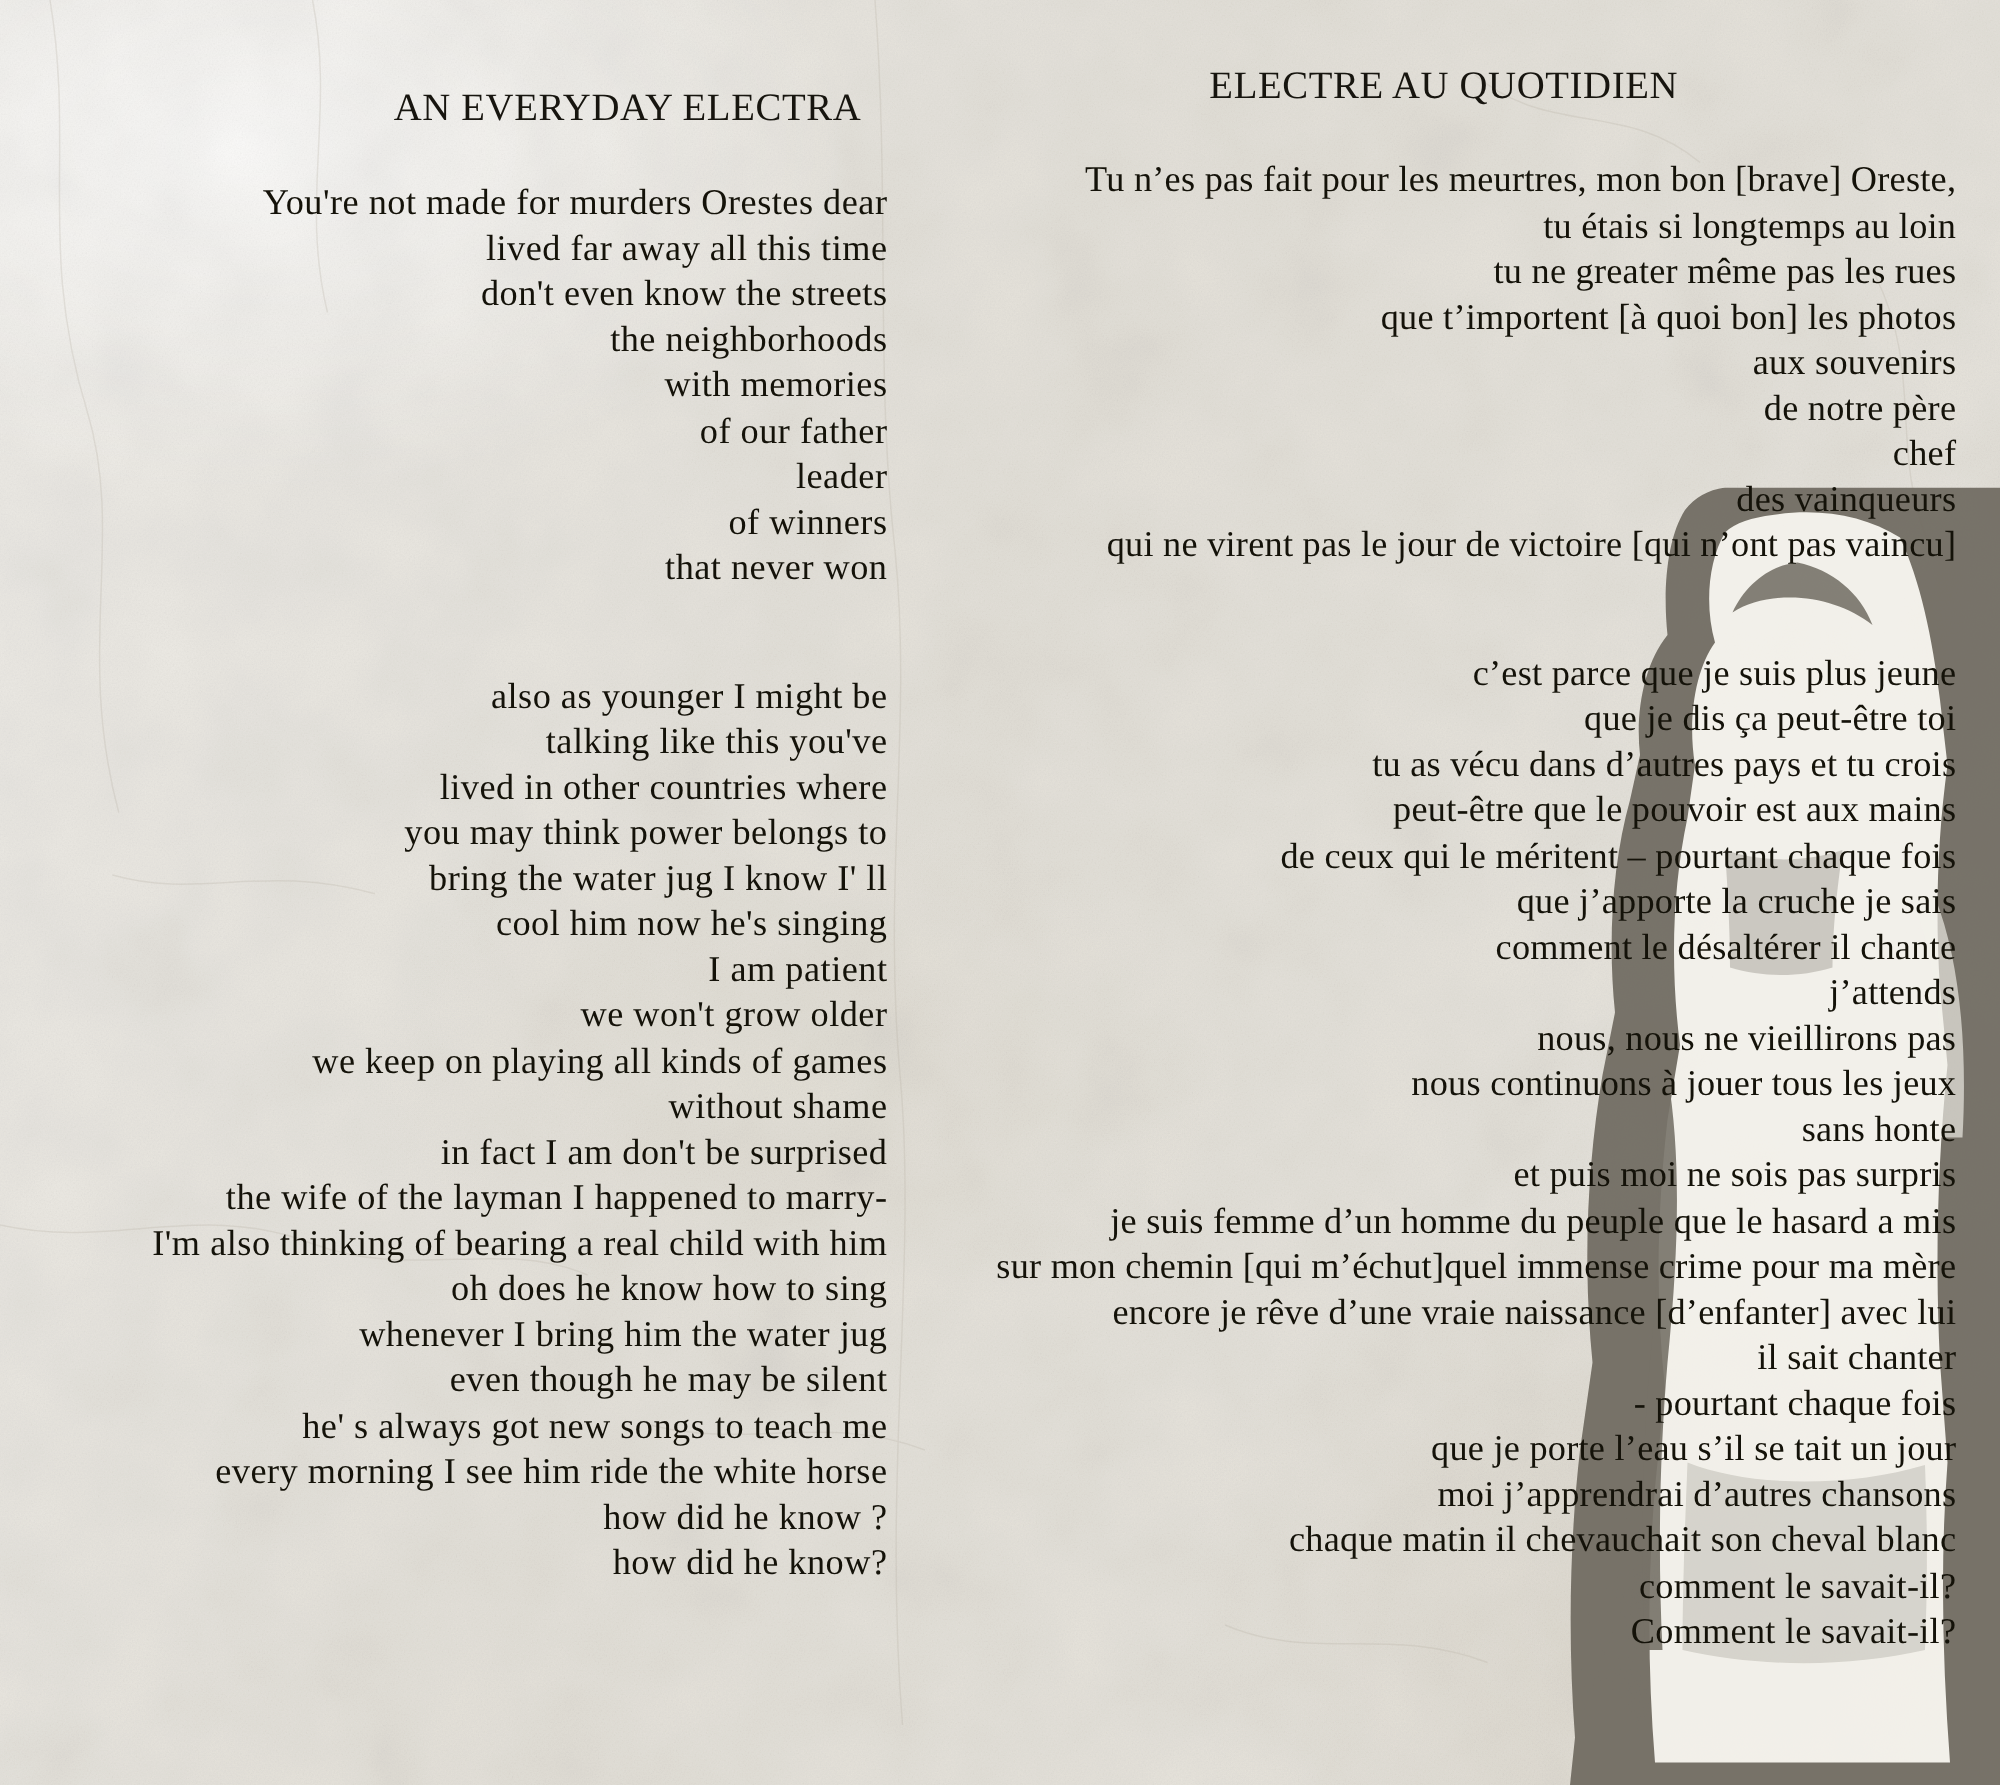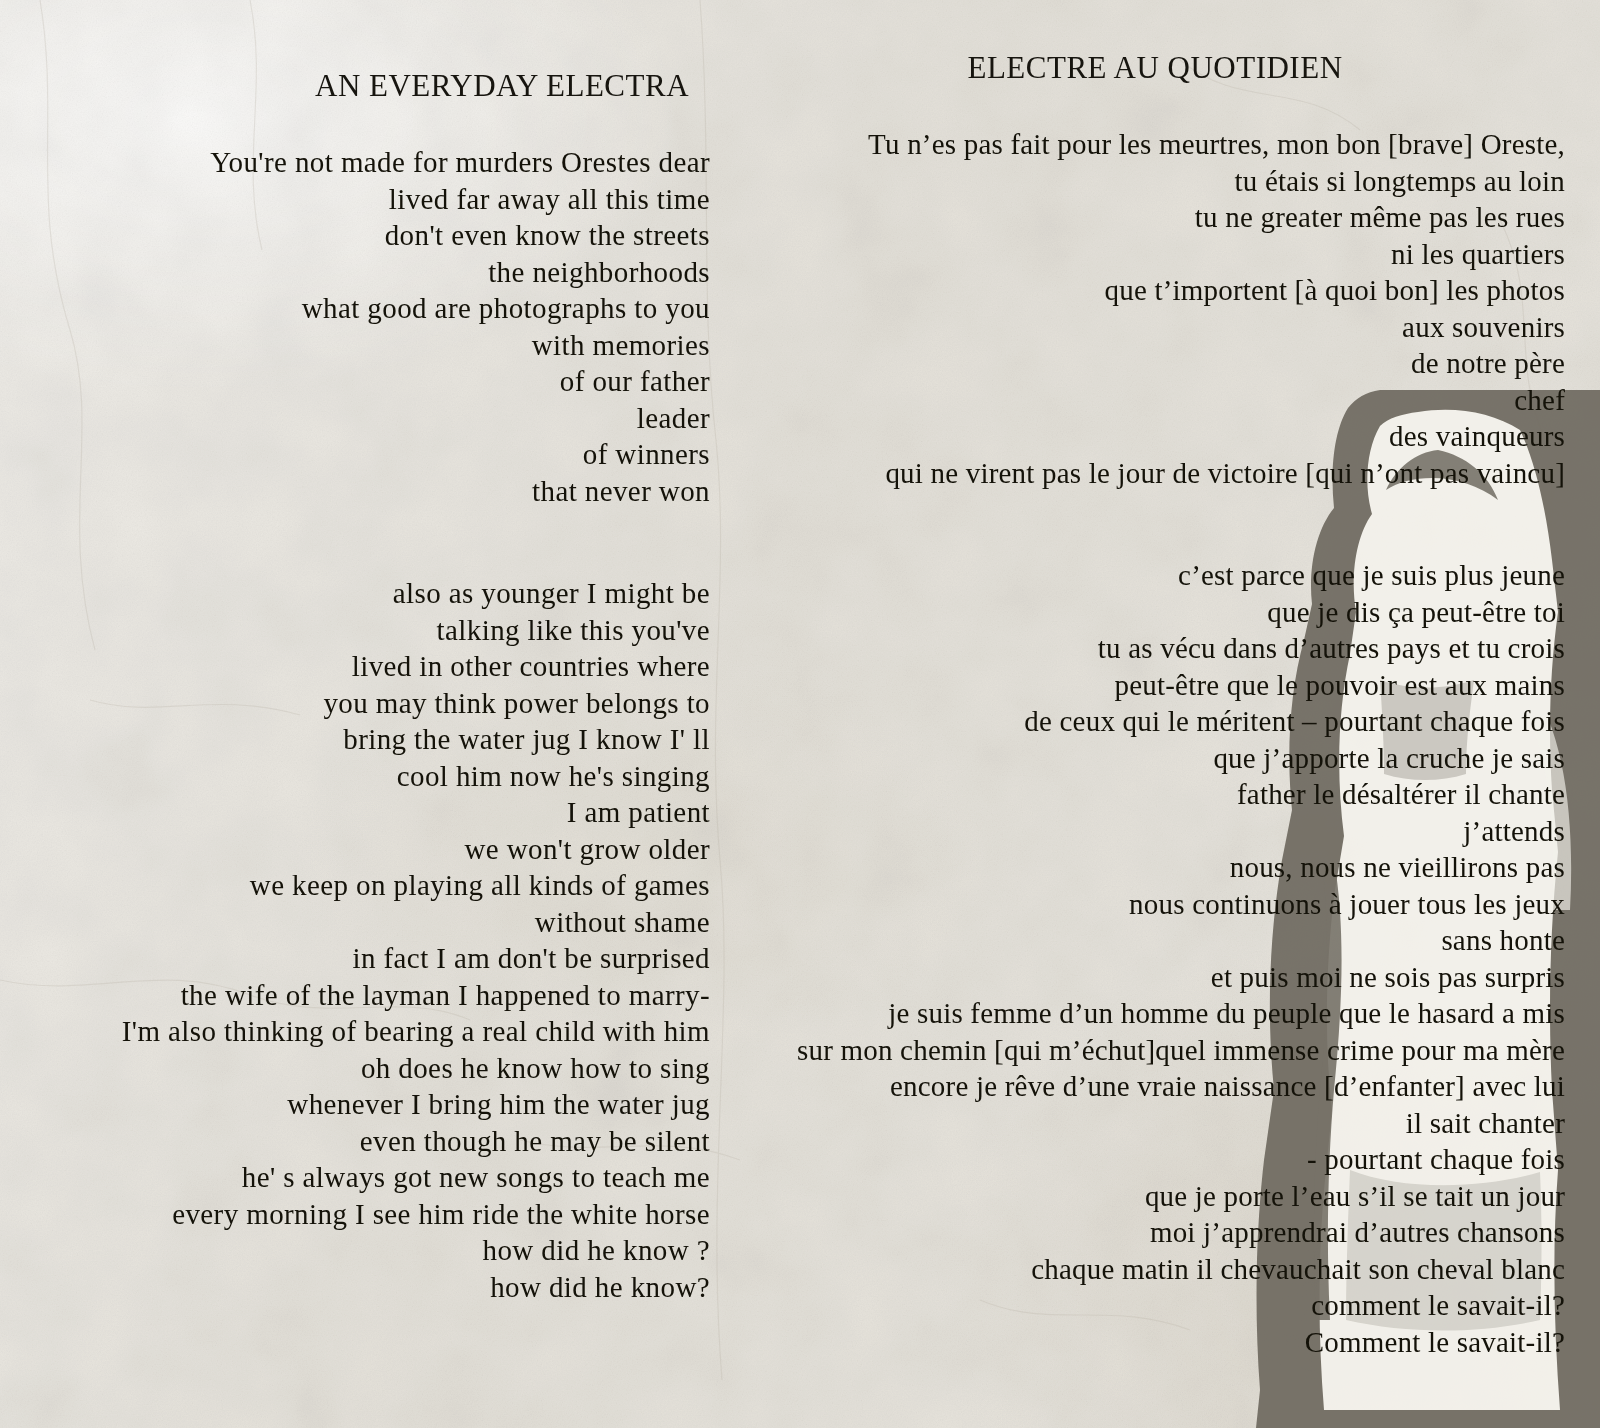--- a/index.html
+++ b/index.html
@@ -166,21 +166,20 @@
 <div class="page">
 
   <div class="col-en">
     <div class="title">AN EVERYDAY ELECTRA</div>
 
     <div class="stanza">
       <div class="line">You're  not made for murders  Orestes dear</div>
       <div class="line">lived far away all this time</div>
       <div class="line">don't even know the streets</div>
       <div class="line">the neighborhoods</div>
-      <div class="line">what good are photographs to you</div>
       <div class="line">with memories</div>
       <div class="line">of our father</div>
       <div class="line">leader</div>
       <div class="line">of  winners</div>
       <div class="line">that never won</div>
     </div>
 
     <div class="stanza second">
       <div class="line">also as younger I might be</div>
       <div class="line">talking like this   you've</div>
@@ -205,37 +204,36 @@
     </div>
   </div>
 
   <div class="col-fr">
     <div class="title">ELECTRE AU QUOTIDIEN</div>
 
     <div class="stanza">
       <div class="line">Tu n’es pas fait pour les meurtres, mon bon [brave] Oreste,</div>
       <div class="line">tu étais si longtemps au loin</div>
       <div class="line">tu ne greater même pas les rues</div>
-      <div class="line">ni les quartiers</div>
       <div class="line">que t’importent [à quoi bon] les photos</div>
       <div class="line">aux souvenirs</div>
       <div class="line">de notre père</div>
       <div class="line">chef</div>
       <div class="line">des vainqueurs</div>
       <div class="line">qui ne virent pas le jour de victoire [qui n’ont pas vaincu]</div>
     </div>
 
     <div class="stanza second">
       <div class="line">c’est parce que je suis plus jeune</div>
       <div class="line">que je dis ça peut-être  toi</div>
       <div class="line">tu as vécu dans d’autres pays et tu crois</div>
       <div class="line">peut-être que le pouvoir est aux mains</div>
       <div class="line">de ceux qui le méritent – pourtant chaque fois</div>
       <div class="line">que j’apporte la cruche   je sais</div>
-      <div class="line">father le désaltérer   il chante</div>
+      <div class="line">comment le désaltérer   il chante</div>
       <div class="line">j’attends</div>
       <div class="line">nous, nous ne vieillirons pas</div>
       <div class="line">nous continuons à jouer tous les jeux</div>
       <div class="line">sans honte</div>
       <div class="line">et puis moi    ne sois pas surpris</div>
       <div class="line">je suis femme d’un homme du peuple que le hasard a mis</div>
       <div class="line">sur mon chemin [qui m’échut]quel immense crime pour ma mère</div>
       <div class="line">encore je rêve d’une vraie naissance [d’enfanter] avec lui</div>
       <div class="line">il sait chanter</div>
       <div class="line">- pourtant chaque fois</div>

